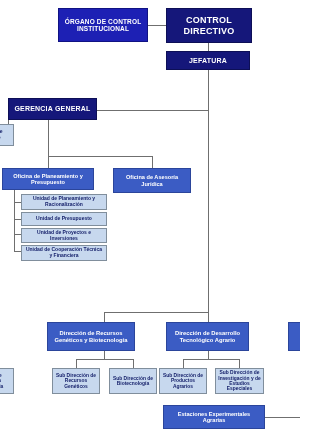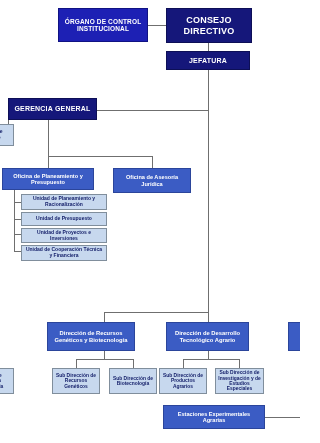--- a/index.html
+++ b/index.html
@@ -106,21 +106,21 @@
 
   <div class="line v" style="left:208px; top:351px; height:8px;"></div>
   <div class="line h" style="left:183px; top:359px; width:56px;"></div>
   <div class="line v" style="left:183px; top:359px; height:9px;"></div>
   <div class="line v" style="left:239px; top:359px; height:9px;"></div>
 
   <div class="line h" style="left:265px; top:417px; width:35px;"></div>
 
   <div class="node brightblue" style="left:58px; top:8px; width:90px; height:34px; font-size:6.5px; letter-spacing:0.15px;">ÓRGANO DE CONTROL INSTITUCIONAL</div>
 
-  <div class="node navy" style="left:166px; top:8px; width:86px; height:35px; font-size:9px; letter-spacing:0.2px;">CONSEJO DIRECTIVO</div>
+  <div class="node navy" style="left:166px; top:8px; width:86px; height:35px; font-size:9px; letter-spacing:0.2px;">CONTROL DIRECTIVO</div>
 
   <div class="node navy" style="left:166px; top:51px; width:84px; height:19px; font-size:7px; letter-spacing:0.2px;">JEFATURA</div>
 
   <div class="node navy" style="left:8px; top:98px; width:89px; height:22px; font-size:7px; letter-spacing:0.2px;">GERENCIA GENERAL</div>
 
   <div class="node pale" style="left:-22px; top:124px; width:36px; height:22px; font-size:5px;">ámite<br>ario</div>
 
   <div class="node royal" style="left:2px; top:168px; width:92px; height:22px; font-size:5.6px;">Oficina de Planeamiento y Presupuesto</div>
 
   <div class="node royal" style="left:113px; top:168px; width:78px; height:25px; font-size:5.6px;">Oficina de Asesoría Jurídica</div>

